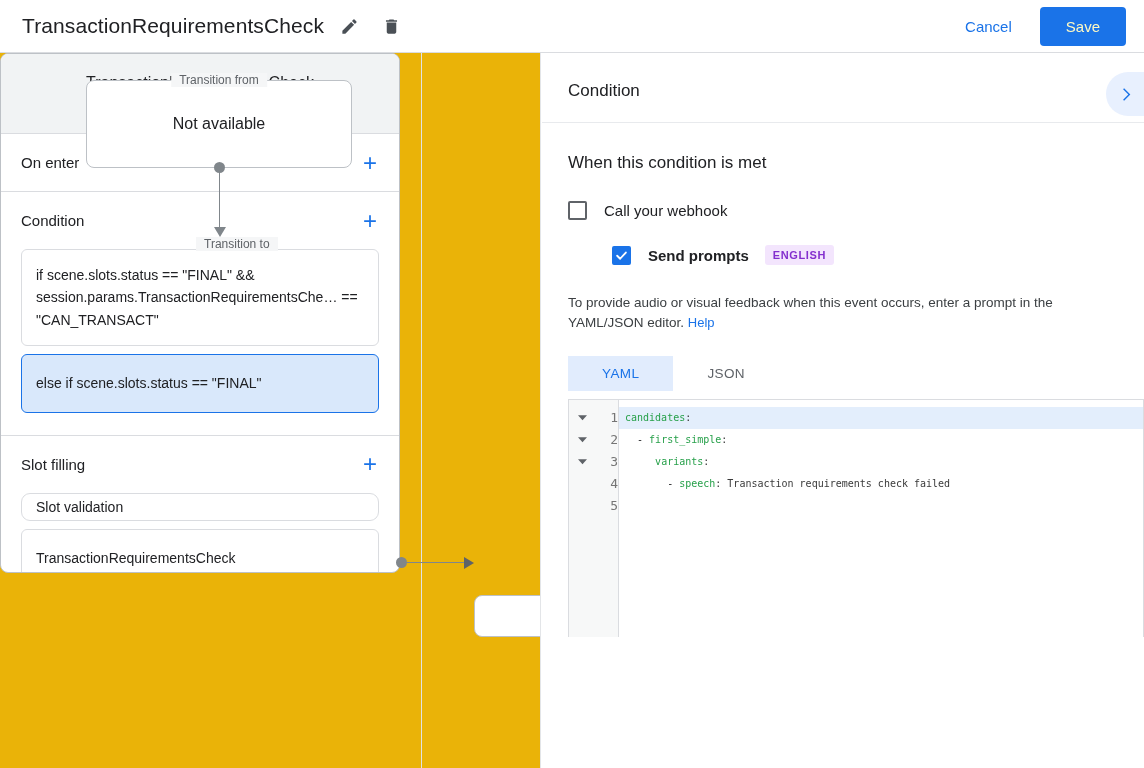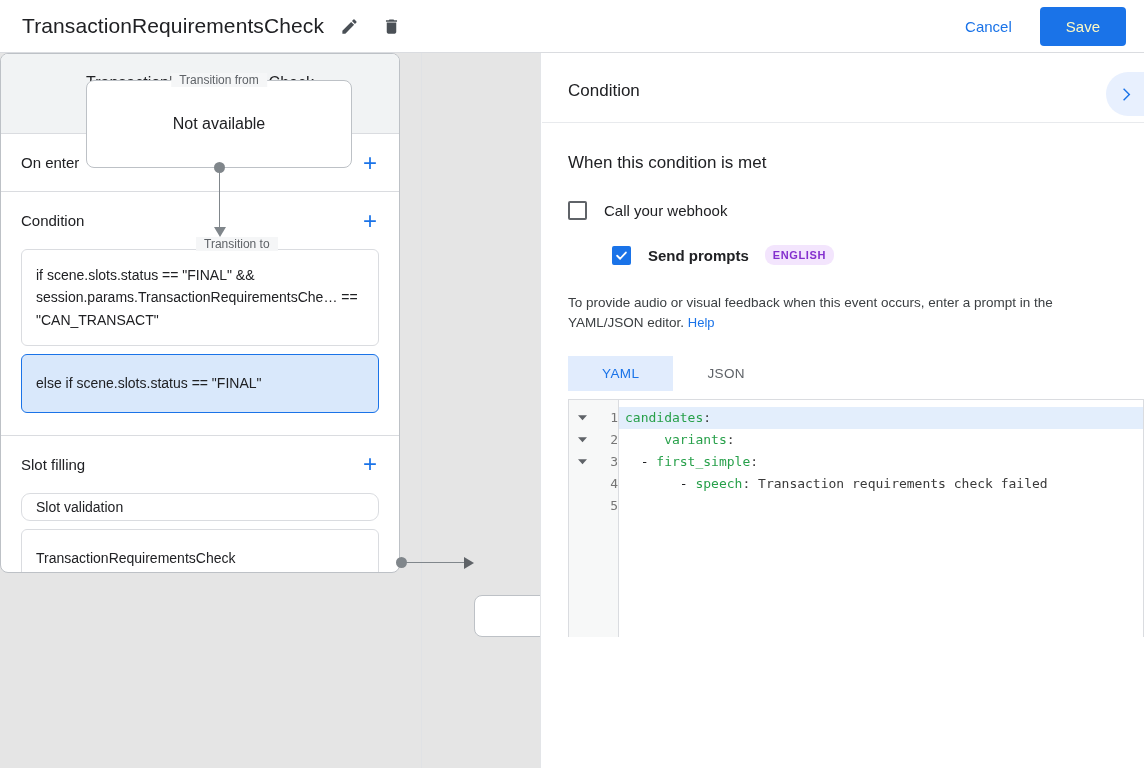--- a/index.html
+++ b/index.html
@@ -36,21 +36,21 @@
   .save-btn {
     margin-left: 14px; margin-right: 18px;
     background: #1a73e8; color: #fef9c3; font-size: 15px; font-weight: 500;
     border: none; border-radius: 4px; padding: 11px 26px; cursor: pointer;
     font-family: inherit;
   }
 
   
   .canvas {
     position: absolute; left: 0; top: 53px; width: 541px; height: 715px;
-    background: #e5e5e5; overflow: hidden;
+    background: #eab308; overflow: hidden;
   }
   .canvas-edge {
     position: absolute; right: 0; top: 0; width: 1px; height: 715px;
     background: #e3e5e8;
   }
 
   
   .fs {
     position: absolute; border: 1px solid #bdc1c6; border-radius: 8px;
     background: #ffffff;
@@ -162,21 +162,21 @@
   .cbox.checked {
     background: #1a73e8; border-color: #1a73e8;
     display: flex; align-items: center; justify-content: center;
   }
   .cbox.checked svg { stroke: #fff; }
   .cb-label { margin-left: 17px; font-size: 15px; color: #202124; }
   .cb-label.bold { font-weight: 700; }
   .badge {
     margin-left: 16px; background: #f3e5fd; color: #8430ce;
     font-size: 11px; font-weight: 700; letter-spacing: .6px;
-    padding: 4px 8px; border-radius: 9px;
+    padding: 4px 8px; border-radius: 3px;
   }
   .desc { font-size: 13.5px; color: #3c4043; line-height: 1.5; margin-top: 28px; }
 
   .tabs { display: flex; margin-top: 22px; }
   .tab {
     padding: 10px 34px; font-size: 13.5px; color: #5f6368; cursor: pointer;
     font-weight: 500; letter-spacing: .4px;
   }
   .tab.active { background: #e1ecfd; color: #1a73e8; }
 
@@ -194,21 +194,21 @@
   .gutter {
     width: 24px; background: #f7f8f8; border-right: 1px solid #dadce0;
     padding-top: 7px; text-align: right; flex: 0 0 auto;
   }
   .gutter div {
     height: 22px; line-height: 22px;
     font-family: "DejaVu Sans Mono", monospace; font-size: 13px; color: #757575;
   }
   .code {
     flex: 1; padding-top: 7px; position: relative; overflow: hidden;
-    font-family: "DejaVu Sans Mono", monospace; font-size: 13px;
+    font-family: "DejaVu Sans Mono", monospace; font-size: 10px;
   }
   .code .ln { height: 22px; line-height: 22px; white-space: pre; padding-left: 6px; color: #202124; }
   .code .ln.hl { background: #e3eefc; }
   .k { color: #27a04a; }
   .p { color: #3a3a3a; }
 </style>
 </head>
 <body>
 
 <div id="app">
@@ -359,21 +359,21 @@
       </div>
       <div class="gutter">
         <div>1</div>
         <div>2</div>
         <div>3</div>
         <div>4</div>
         <div>5</div>
       </div>
       <div class="code" id="code-area">
           <div class="ln hl"><span class="k">candidates</span><span class="p">:</span></div>
+          <div class="ln">  - <span class="k">first_simple</span><span class="p">:</span></div>
           <div class="ln">     <span class="k">variants</span><span class="p">:</span></div>
-          <div class="ln">  - <span class="k">first_simple</span><span class="p">:</span></div>
           <div class="ln">       - <span class="k">speech</span><span class="p">: Transaction requirements check failed</span></div>
           <div class="ln"> </div>
         </div>
     </div>
 
   </div>
 </div>
 
 </body></html>

